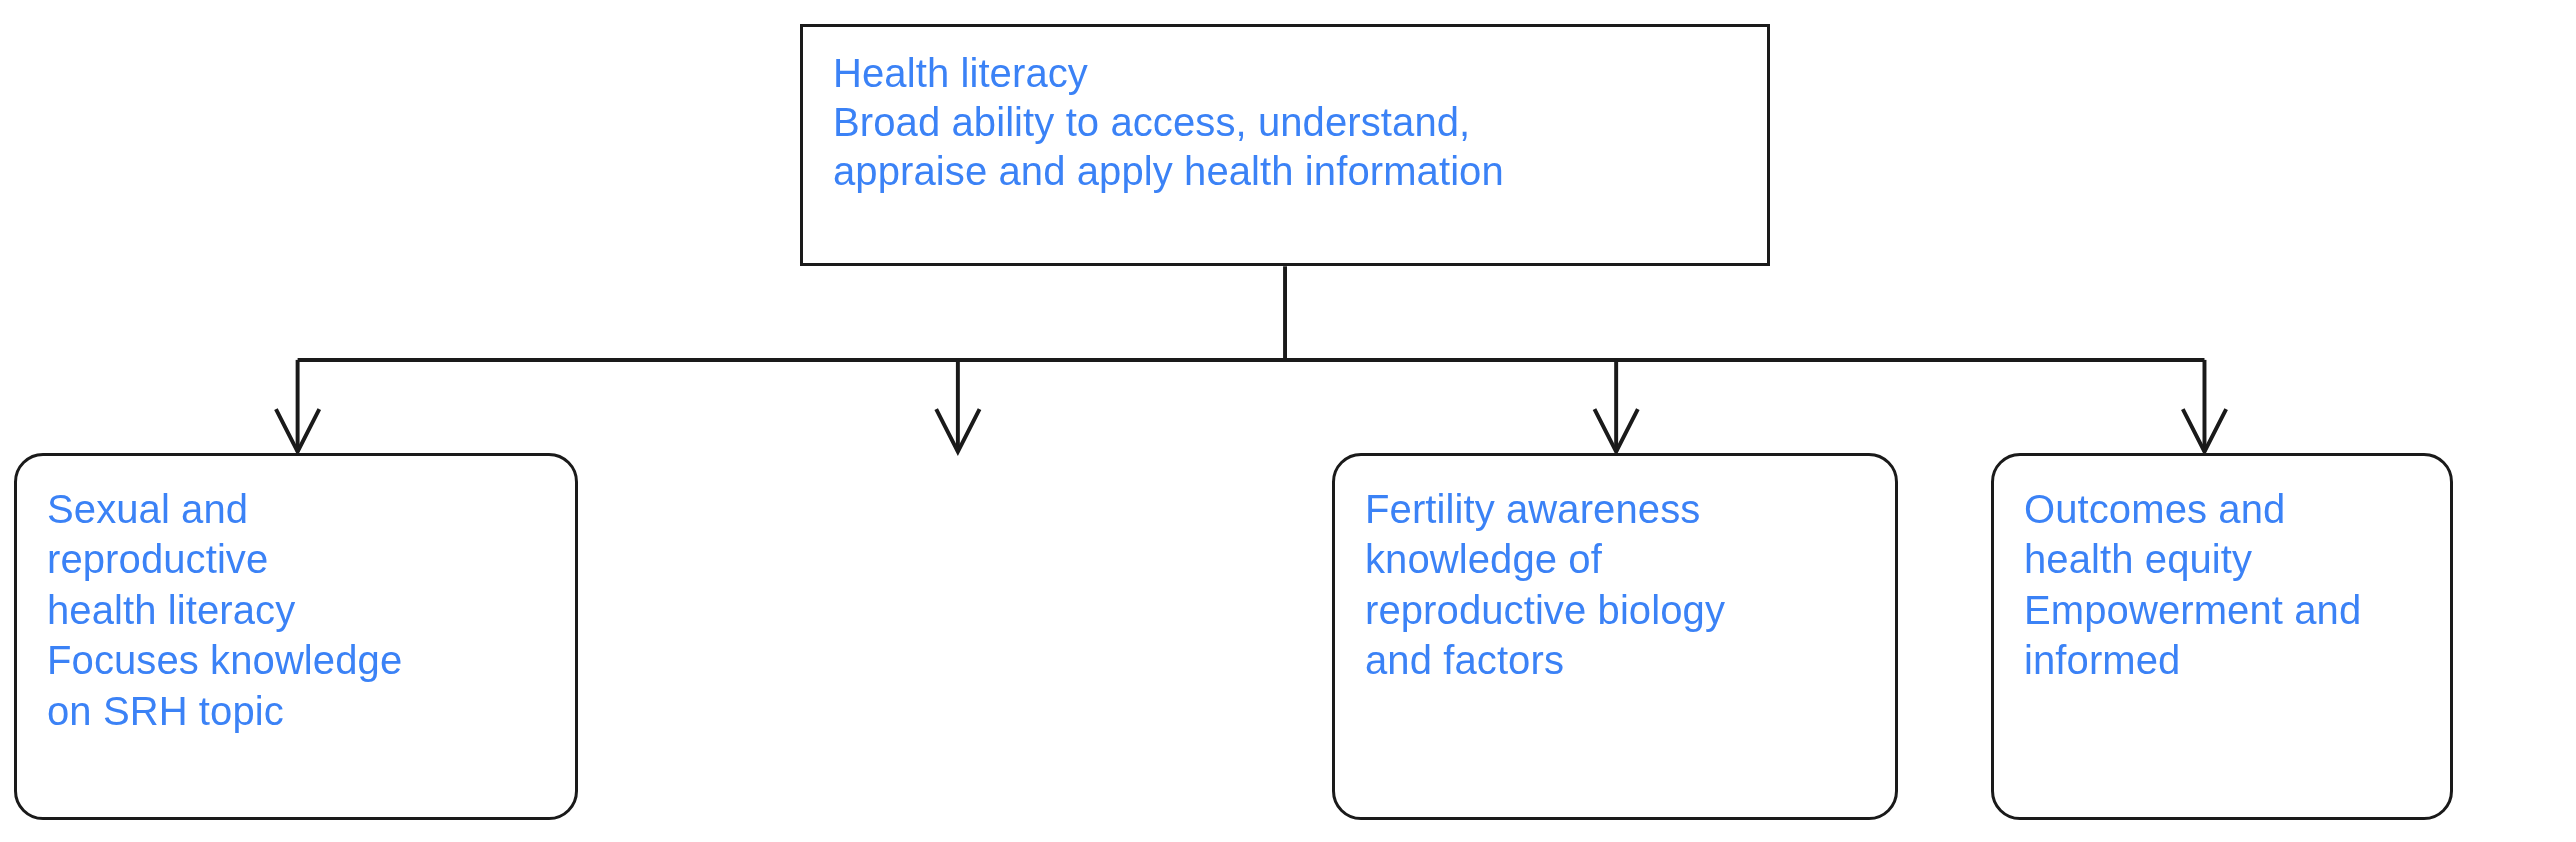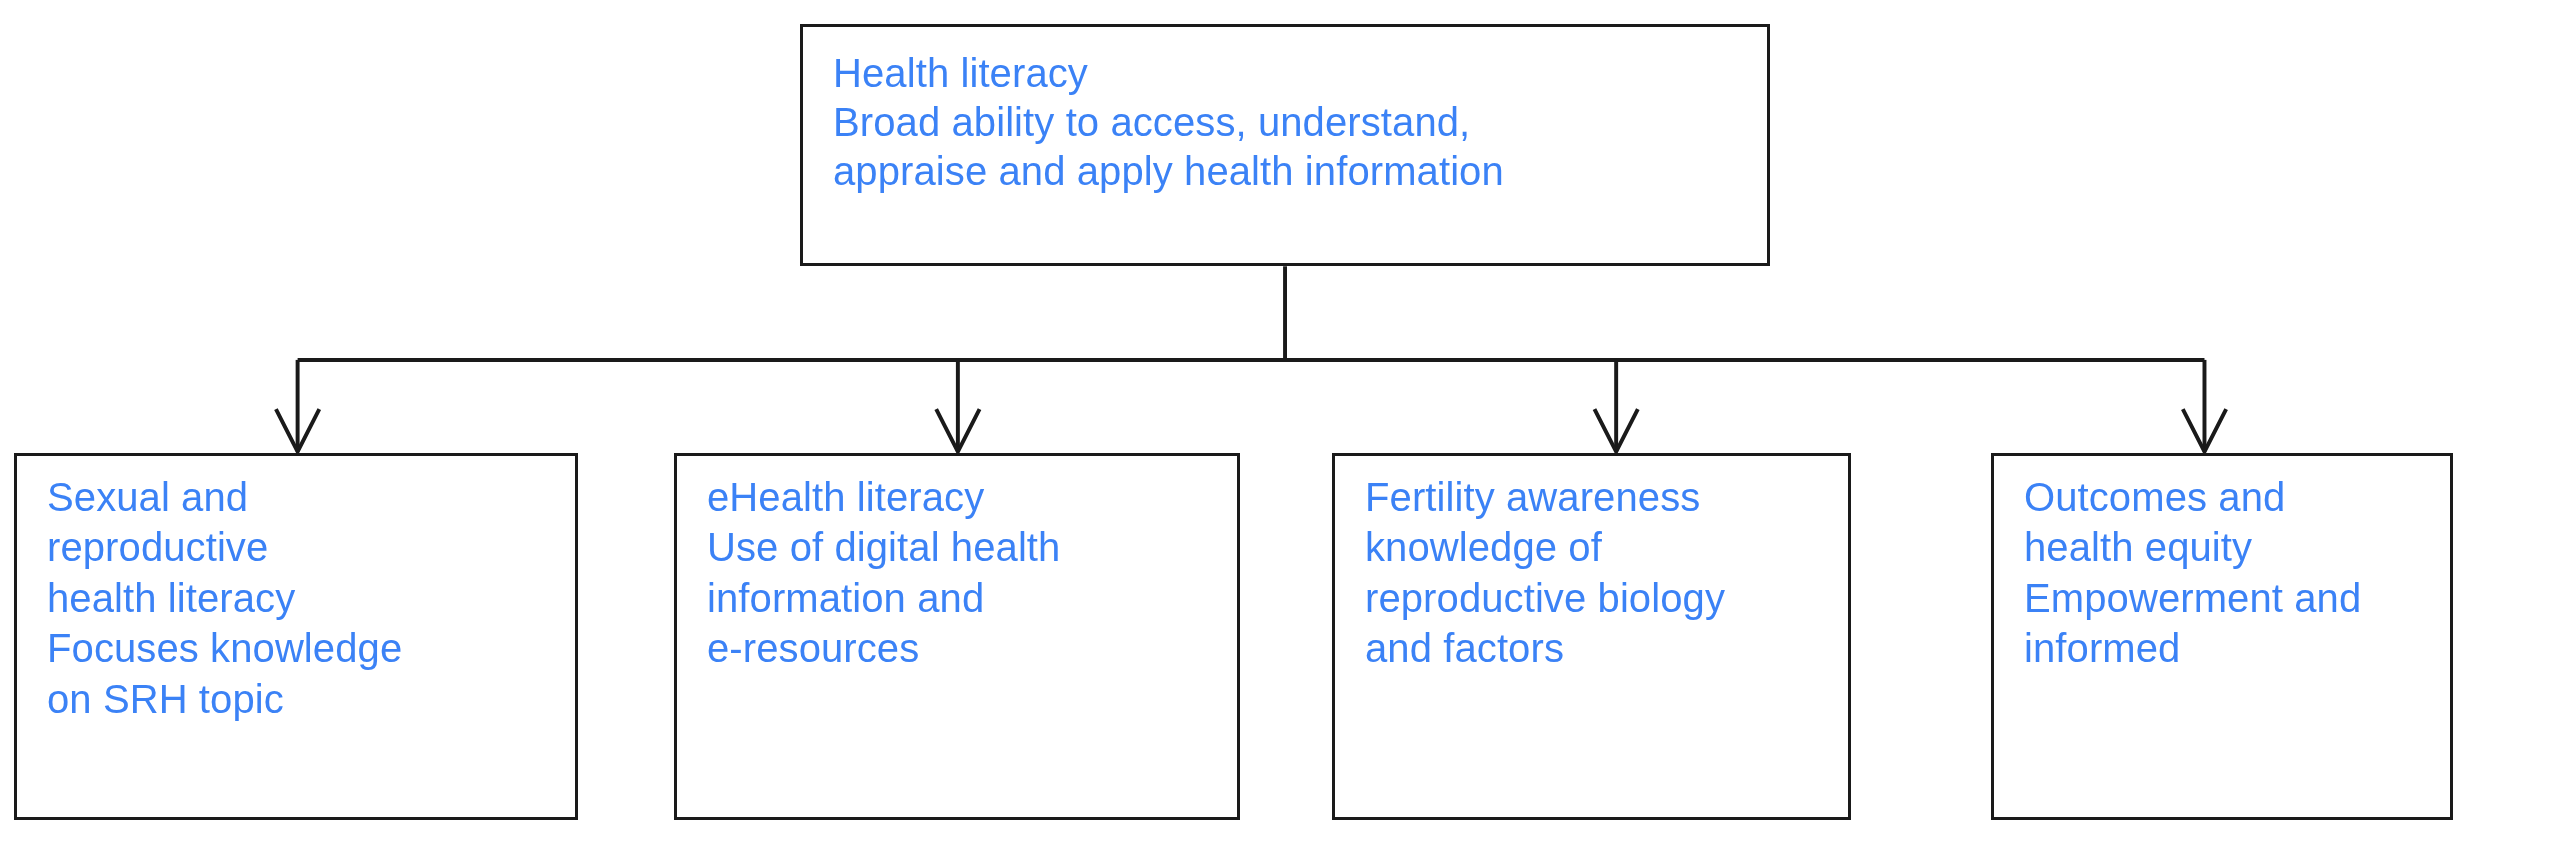--- a/index.html
+++ b/index.html
@@ -46,28 +46,29 @@
     width: 970px;
     height: 242px;
     padding-top: 22px;
   }
   #root-box .node-text {
     line-height: 1.22;
   }
   .leaf-box {
     top: 453px;
     height: 367px;
-    padding-top: 16px;
+    padding-top: 28px;
+    border-radius: 29px;
   }
   .leaf-box .node-text {
     line-height: 1.26;
   }
   #leaf-box-0 { left: 14px;   width: 564px; }
   #leaf-box-1 { left: 674px;  width: 566px; }
-  #leaf-box-2 { left: 1332px; width: 519px; }
+  #leaf-box-2 { left: 1332px; width: 566px; }
   #leaf-box-3 { left: 1991px; width: 462px; }
 </style>
 </head>
 <body>
 
 <div id="canvas">
 
   <svg id="connector-svg" viewBox="0 0 2614 855" xmlns="http://www.w3.org/2000/svg">
     <g stroke="#1a1a1a" stroke-width="4" fill="none" stroke-linecap="butt">
       <line x1="1304" y1="270" x2="1304" y2="365"></line>
@@ -92,26 +93,20 @@
   </div>
 
   <div class="node-box leaf-box" id="leaf-box-0">
     <div class="node-text">Sexual and
 reproductive
 health literacy
 Focuses knowledge
 on SRH topic</div>
   </div>
 
-  <div class="node-box leaf-box" id="leaf-box-1">
-    <div class="node-text">eHealth literacy
-Use of digital health
-information and
-e-resources</div>
-  </div>
 
   <div class="node-box leaf-box" id="leaf-box-2">
     <div class="node-text">Fertility awareness
 knowledge of
 reproductive biology
 and factors</div>
   </div>
 
   <div class="node-box leaf-box" id="leaf-box-3">
     <div class="node-text">Outcomes and

